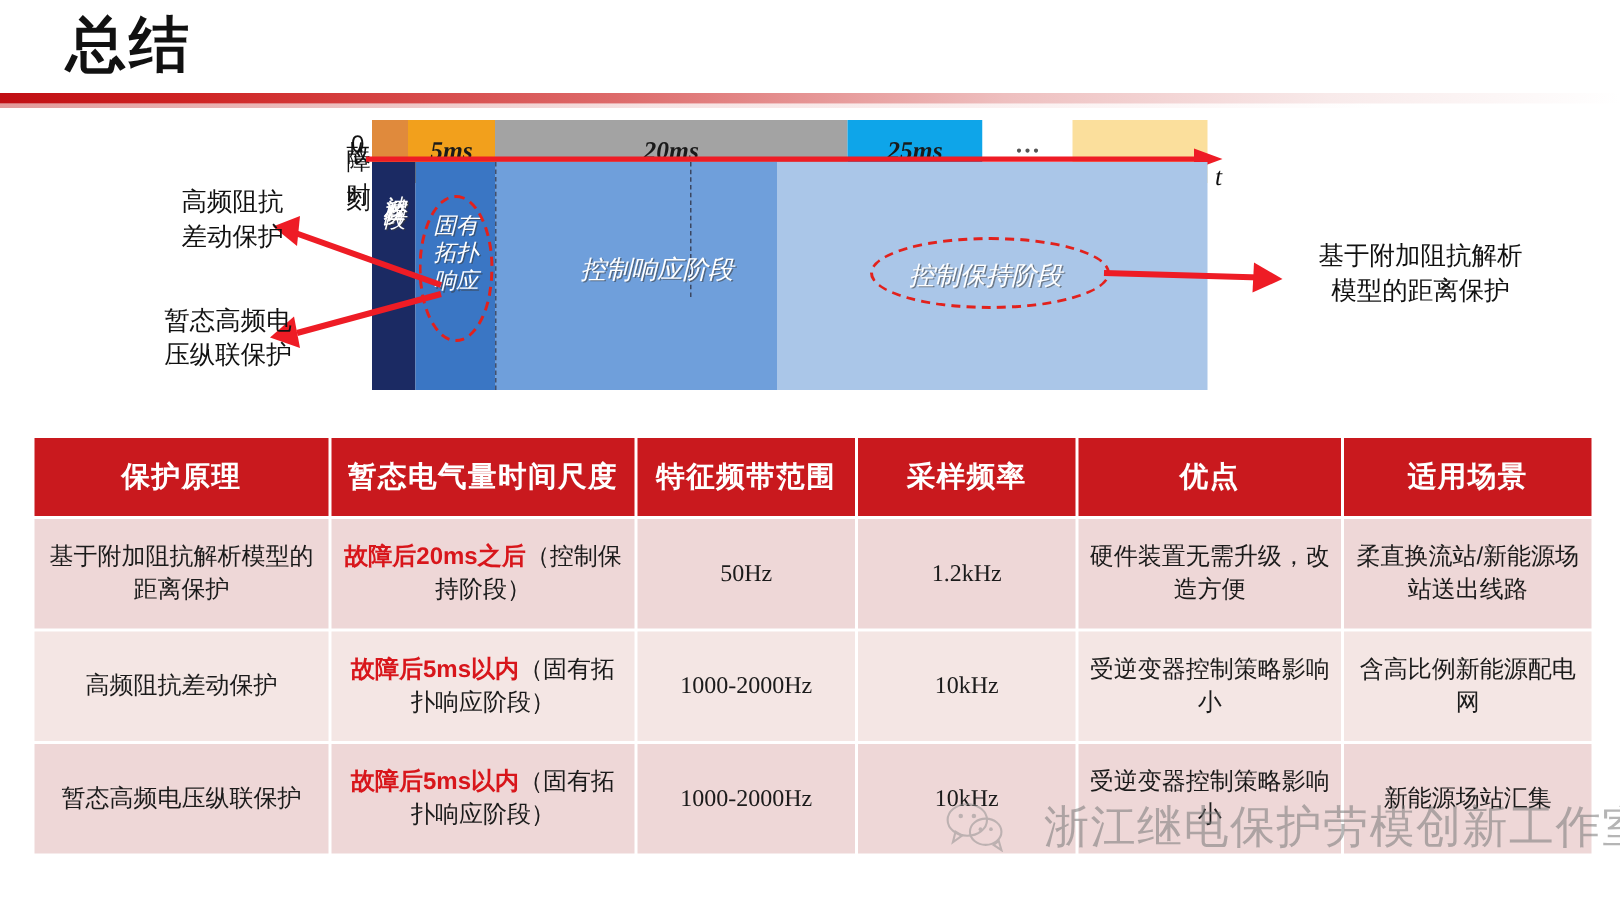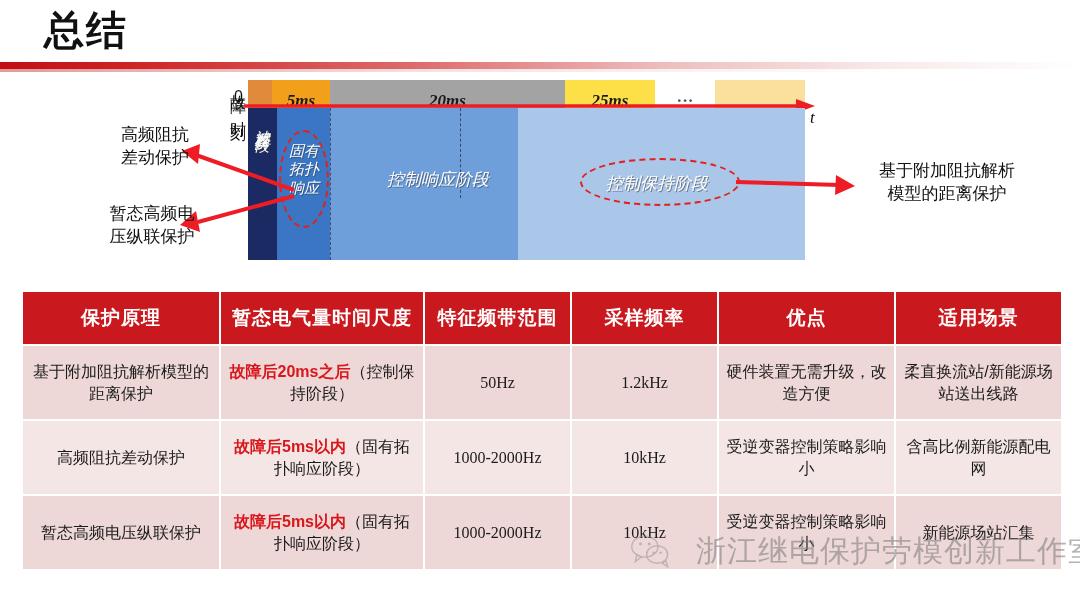--- a/index.html
+++ b/index.html
@@ -107,21 +107,21 @@
 <div id="title-rule"></div>
 <div id="title-rule-shadow"></div>
 
 <div id="diagram">
 
   <div id="fault-moment">故障0时刻</div>
 
   <div class="tl-seg" style="left:248px; width:24px; background:#e08a3c;"></div>
   <div class="tl-seg" style="left:272px; width:58px; background:#f2a01c;">5ms</div>
   <div class="tl-seg" style="left:330px; width:235px; background:#a3a3a3;">20ms</div>
-  <div class="tl-seg" style="left:565px; width:90px; background:#fde047;">25ms</div>
+  <div class="tl-seg" style="left:565px; width:90px; background:#0ea5e9;">25ms</div>
   <div class="tl-seg" style="left:655px; width:60px; background:#ffffff; font-style:normal; color:#555;">···</div>
   <div class="tl-seg" style="left:715px; width:90px; background:#fbdf9c;"></div>
 
   <svg style="position:absolute; left:240px; top:98px; width:580px; height:18px;">
     <line x1="4" y1="8" x2="560" y2="8" stroke="#ee1c25" stroke-width="3.5"></line>
     <polygon points="556,1 575,8 556,15" fill="#ee1c25"></polygon>
   </svg>
   <div class="axis-t" style="left:810px; top:108px;">t</div>
 
   <div class="phase" style="left:248px; width:29px; height:152px; background:#1b2a63;"></div>

